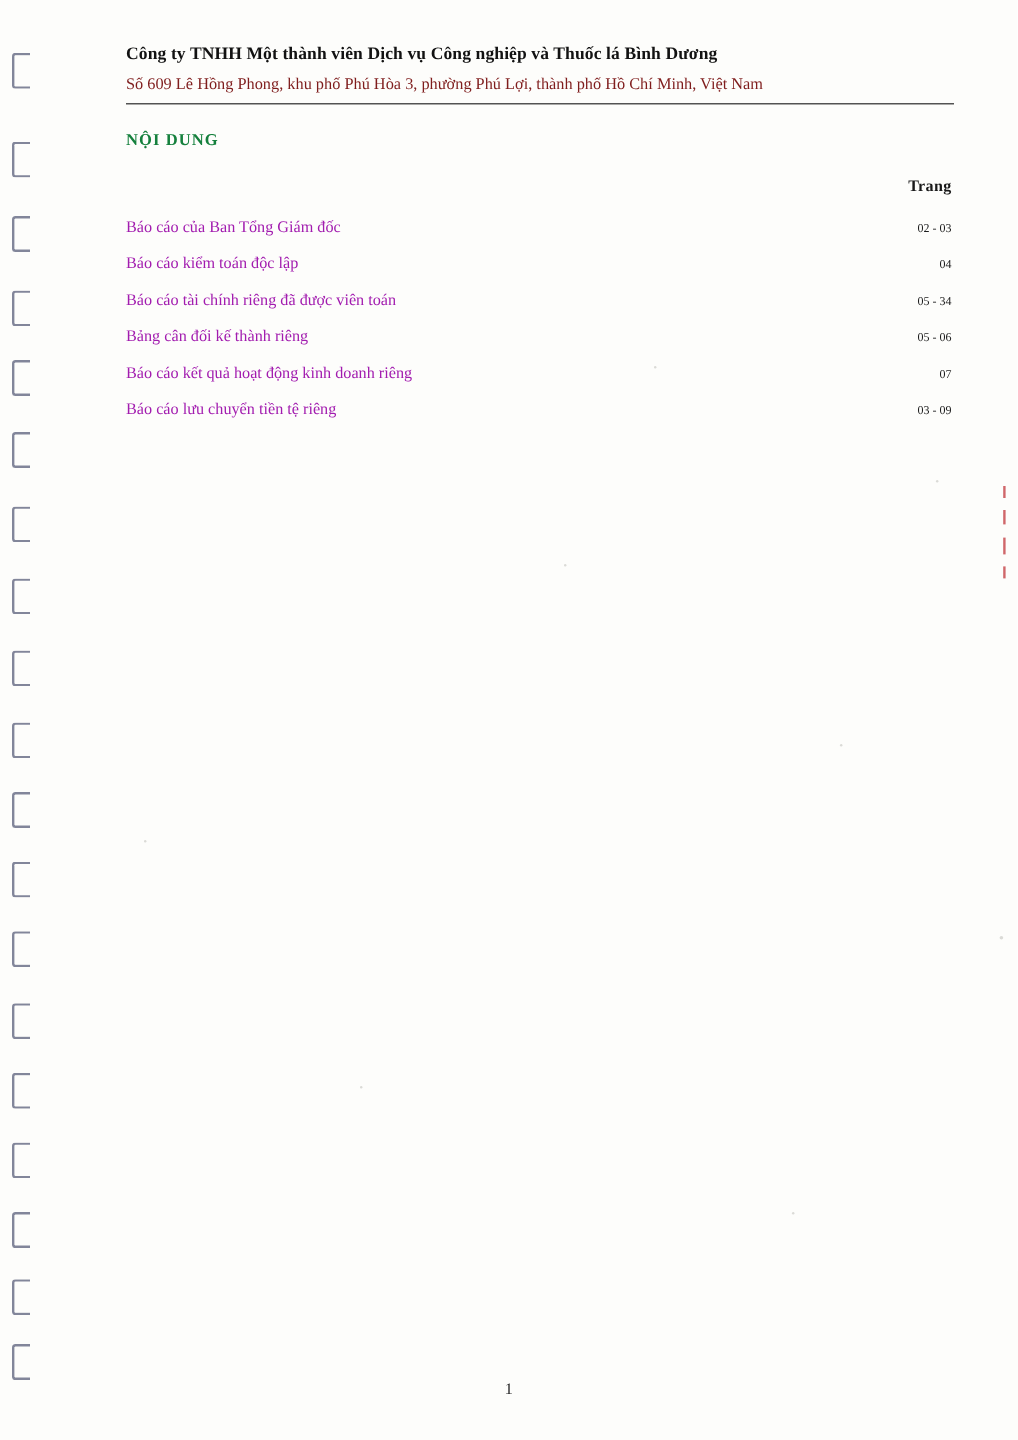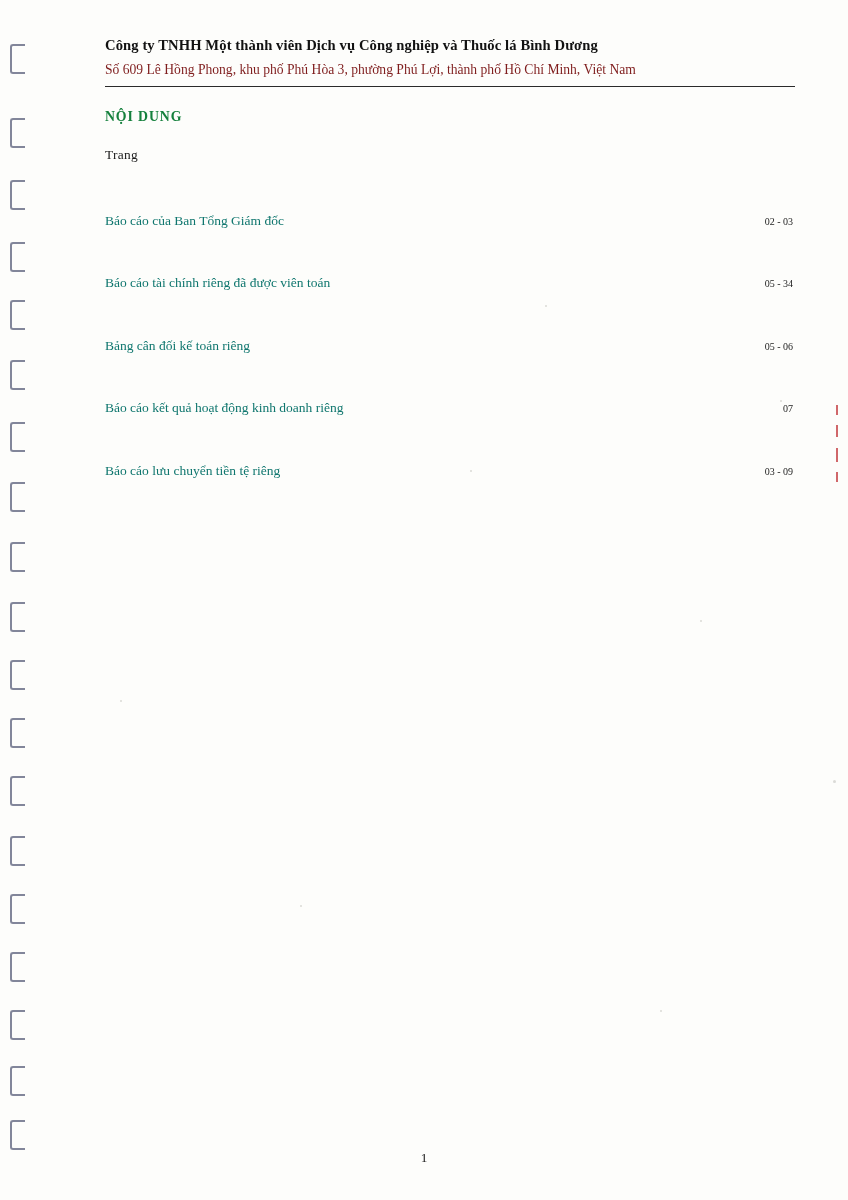--- a/index.html
+++ b/index.html
@@ -82,41 +82,40 @@
   .toc-title {
     margin-top: 22px;
     font-weight: bold;
     font-size: 13.8px;
     letter-spacing: 0.9px;
     color: #15803d;
   }
 
   .toc-head {
     margin-top: 22px;
-    text-align: left;
-    font-weight: normal;
+    text-align: right;
+    font-weight: bold;
     font-size: 13.4px;
     letter-spacing: 0.3px;
     padding-right: 2px;
   }
 
   .toc-list {
     margin-top: 18px;
   }
   .toc-row {
     display: flex;
     align-items: baseline;
     justify-content: space-between;
     margin-bottom: 14.5px;
   }
   .toc-label {
     font-size: 13.5px;
-    color: #0f766e;
+    color: #a21caf;
     white-space: nowrap;
-    margin-top: 32px;
   }
   .toc-pages {
     font-size: 10px;
     color: #1c1c1c;
     white-space: nowrap;
     padding-right: 2px;
   }
 
   .page-number {
     position: absolute;
@@ -166,25 +165,29 @@
     <div class="toc-title">NỘI DUNG</div>
 
     <div class="toc-head">Trang</div>
 
     <div class="toc-list" id="toc-list">
         <div class="toc-row">
           <span class="toc-label">Báo cáo của Ban Tổng Giám đốc</span>
           <span class="toc-pages">02 - 03</span>
         </div>
         <div class="toc-row">
+          <span class="toc-label">Báo cáo kiểm toán độc lập</span>
+          <span class="toc-pages">04</span>
+        </div>
+        <div class="toc-row">
           <span class="toc-label">Báo cáo tài chính riêng đã được viên toán</span>
           <span class="toc-pages">05 - 34</span>
         </div>
         <div class="toc-row">
-          <span class="toc-label">Bảng cân đối kế toán riêng</span>
+          <span class="toc-label">Bảng cân đối kế thành riêng</span>
           <span class="toc-pages">05 - 06</span>
         </div>
         <div class="toc-row">
           <span class="toc-label">Báo cáo kết quả hoạt động kinh doanh riêng</span>
           <span class="toc-pages">07</span>
         </div>
         <div class="toc-row">
           <span class="toc-label">Báo cáo lưu chuyển tiền tệ riêng</span>
           <span class="toc-pages">03 - 09</span>
         </div>

